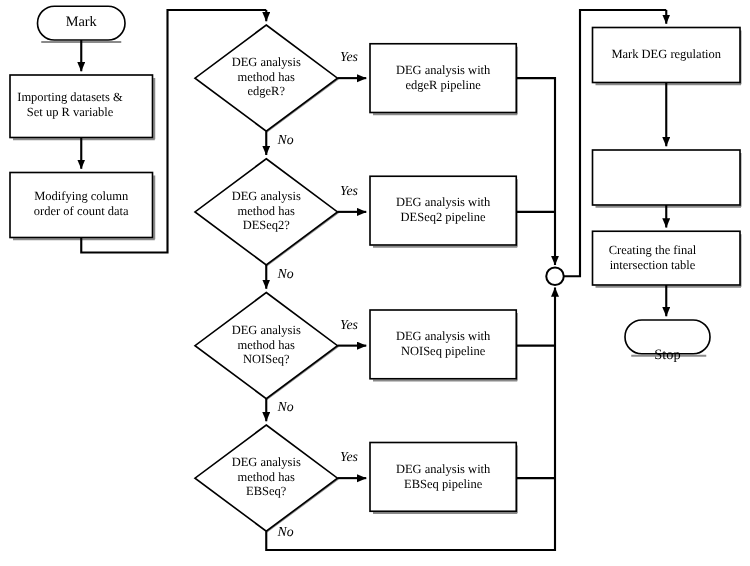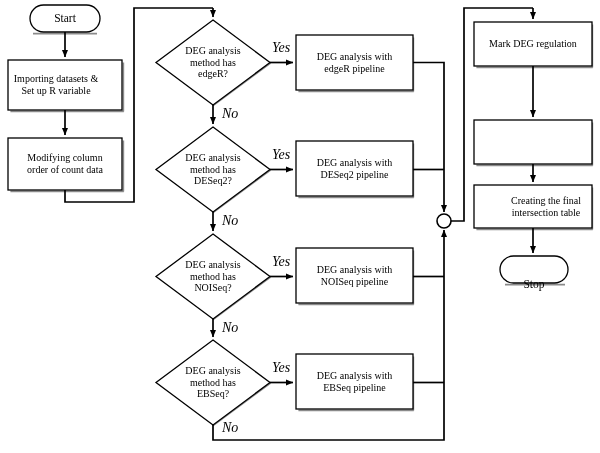--- a/index.html
+++ b/index.html
@@ -4,21 +4,21 @@
 <style>
   html,body{margin:0;padding:0;background:#ffffff;}
   body{width:600px;height:453px;position:relative;overflow:hidden;
        font-family:"Liberation Serif","DejaVu Serif",serif;color:#000;}
   #chart{position:absolute;left:0;top:0;width:600px;height:453px;}
   .node-label{position:absolute;display:flex;align-items:center;justify-content:center;
       text-align:center;line-height:1.18;pointer-events:none;}
   .terminal-lbl{font-size:11.5px;}
   .proc-lbl{font-size:10px;}
   .dec-lbl{font-size:10px;}
-  .edge-lbl{position:absolute;font-style:italic;font-size:14px;
+  .edge-lbl{position:absolute;font-style:italic;font-size:11px;
       font-family:"Liberation Serif","DejaVu Serif",serif;}
   svg{display:block;}
 </style>
 </head>
 <body>
 
 <div id="chart">
 
 <svg width="600" height="453" viewBox="0 0 600 453" xmlns="http://www.w3.org/2000/svg">
   <defs>
@@ -111,21 +111,21 @@
 
     <path d="M451,221 L464,221 L464,8 L533,8"></path>
     <path d="M533,8 L533,19" marker-end="url(#arr)"></path>
 
     <path d="M533,66 L533,117" marker-end="url(#arr)"></path>
     <path d="M533,164 L533,182" marker-end="url(#arr)"></path>
     <path d="M533,228 L533,253" marker-end="url(#arr)"></path>
   </g>
 </svg>
 
-<div class="node-label terminal-lbl" style="left:30px;top:5px;width:70px;height:27px;">Start</div>
+<div class="node-label terminal-lbl" style="left:30px;top:5px;width:70px;height:27px;">Mark</div>
 
 <div class="node-label proc-lbl" style="left:8px;top:60px;width:96px;height:50px;flex-direction:column;">
   <span>Importing datasets &amp;</span>
   <span>Set up R variable</span>
 </div>
 
 <div class="node-label proc-lbl" style="left:8px;top:138px;width:114px;height:52px;flex-direction:column;">
   <span>Modifying column</span>
   <span>order of count data</span>
 </div>
@@ -170,21 +170,21 @@
 </div>
 
 <div class="node-label proc-lbl" style="left:296px;top:354px;width:117px;height:55px;flex-direction:column;">
   <span>DEG analysis with</span>
   <span>EBSeq pipeline</span>
 </div>
 
 <div class="node-label proc-lbl" style="left:474px;top:22px;width:118px;height:44px;">Mark DEG regulation</div>
 
 
-<div class="node-label proc-lbl" style="left:474px;top:185px;width:96px;height:43px;flex-direction:column;padding-left:24px;">
+<div class="node-label proc-lbl" style="left:474px;top:185px;width:96px;height:43px;flex-direction:column;">
   <span>Creating the final</span>
   <span>intersection table</span>
 </div>
 
 <div class="node-label terminal-lbl" style="left:500px;top:271px;width:68px;height:27px;">Stop</div>
 
 <div class="edge-lbl" style="left:272px;top:40px;">Yes</div>
 <div class="edge-lbl" style="left:222px;top:106px;">No</div>
 
 <div class="edge-lbl" style="left:272px;top:147px;">Yes</div>

